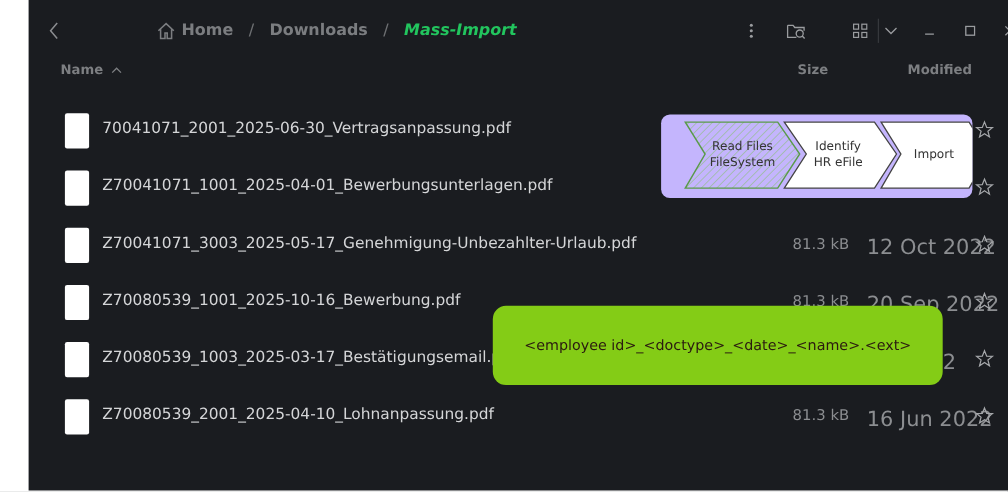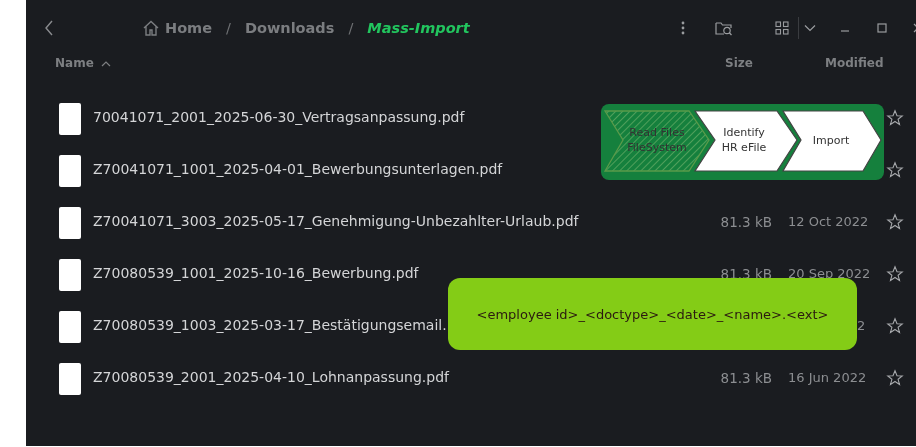--- a/index.html
+++ b/index.html
@@ -21,26 +21,26 @@
 
     .col-headers { position: absolute; left: 0; top: 56px; width: 916px; height: 18px; font-size: 12px; font-weight: bold; color: #7d7f82; }
     .col-name { position: absolute; left: 29px; top: 0; display: flex; align-items: center; }
     .col-size { position: absolute; left: 699px; top: 0; }
     .col-modified { position: absolute; left: 799px; top: 0; text-align: center; }
 
     .row { position: absolute; left: 0; width: 916px; height: 52px; }
     .file-icon { position: absolute; left: 33px; top: 10px; width: 22px; height: 32px; background: #ffffff; border-radius: 2px; }
     .file-name { position: absolute; left: 67px; top: 16px; font-size: 14px; color: #d4d5d7; white-space: nowrap; }
     .file-size { position: absolute; right: 170px; top: 17px; font-size: 13.5px; color: #8c8e91; white-space: nowrap; }
-    .file-date { position: absolute; left: 762px; top: 17px; font-size: 13px; color: #8c8e91; white-space: nowrap; }
+    .file-date { position: absolute; left: 762px; top: 17px; font-size: 19px; color: #8c8e91; white-space: nowrap; }
     .star { position: absolute; left: 860px; top: 16px; width: 18px; height: 18px; }
 
     .process-diagram {
       position: absolute; left: 575px; top: 104px; width: 283px; height: 76px;
-      background: #15803d; border-radius: 8px; overflow: hidden;
+      background: #c4b5fd; border-radius: 8px; overflow: hidden; padding-left: 18px;
     }
     .diagram-text { font-family: "DejaVu Sans", sans-serif; font-size: 11px; fill: #333; }
 
     .format-callout {
       position: absolute; left: 422px; top: 278px; width: 409px; height: 72px;
       background: #84cc16; border-radius: 12px;
       display: flex; align-items: center; justify-content: center;
       font-size: 13px; font-weight: normal; color: #2b1a10;
     }
   </style>

